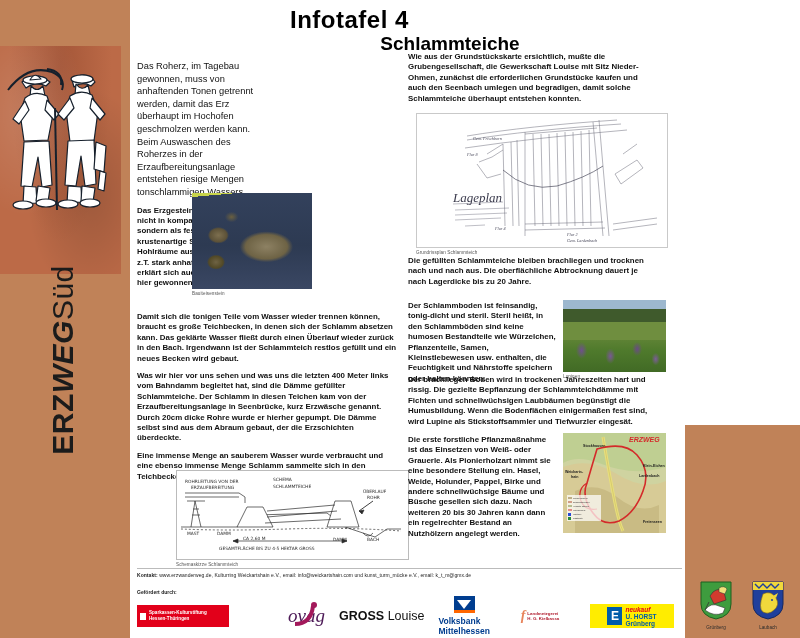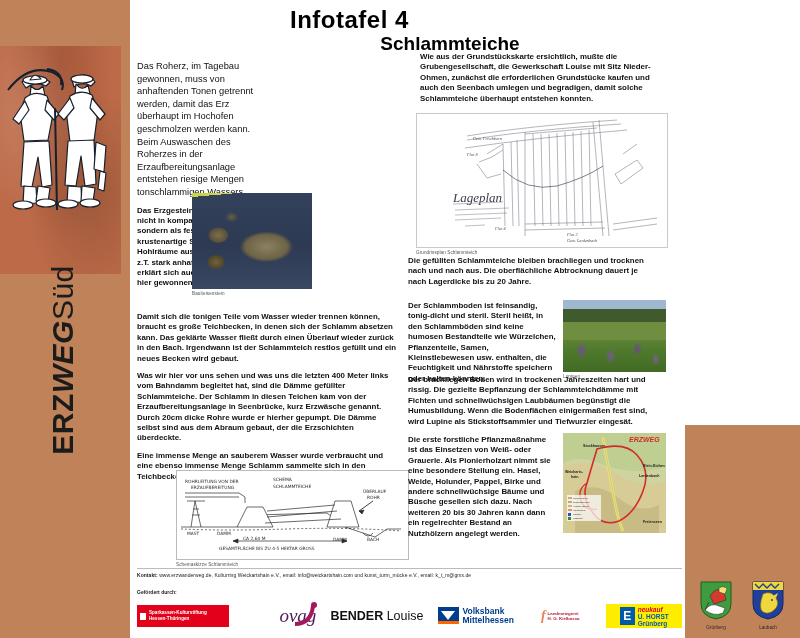--- a/index.html
+++ b/index.html
@@ -67,21 +67,21 @@
   }
 
   
   .col{position:absolute;color:#111;}
   .col p{margin:0 0 7px 0;}
   .p-lead{font-weight:normal;font-size:9.3px;line-height:12.6px;}
   .p-body{font-weight:bold;font-size:7.9px;line-height:10.4px;}
 
   .colA{left:137px;top:60px;width:124px;}
   .colA2{left:137px;top:312px;width:262px;}
-  .colB{left:420px;top:52px;width:250px;}
+  .colB{left:408px;top:52px;width:250px;}
   .colB2{left:408px;top:256px;width:250px;}
   .colB3{left:408px;top:301px;width:148px;}
   .colB4{left:408px;top:375px;width:250px;}
   .colB5{left:408px;top:435px;width:148px;}
 
   
   .fig{position:absolute;padding-left:8px;}
   .fig .cap{
     font-size:4.6px;color:#555;margin-top:1.5px;font-weight:normal;
     letter-spacing:.1px;
@@ -157,21 +157,21 @@
     font-size:4.6px;font-weight:bold;line-height:6px;
     padding:2px 3px;box-sizing:border-box;display:flex;align-items:center;gap:3px;
   }
   .spon-spk .sq{width:6px;height:7px;background:#fff;flex:none;}
   .spon-ovag{
     width:82px;height:28px;position:relative;color:#4d1a57;
     font-size:19px;font-style:italic;font-family:"Liberation Serif",serif;justify-content:flex-end;
   }
   .spon-bender{font-size:12.5px;color:#111;}
   .spon-bender b{font-weight:bold;}
-  .spon-vb{display:flex;align-items:flex-start;gap:4px;}
+  .spon-vb{display:flex;align-items:center;gap:4px;flex-direction:column;}
   .spon-vb .mark{
     width:21px;height:17px;background:#003d8f;position:relative;
     display:flex;align-items:center;justify-content:center;
   }
   .spon-vb .mark .v{
     width:0;height:0;border-left:7px solid transparent;border-right:7px solid transparent;
     border-top:9px solid #fff;
   }
   .spon-vb .mark .bar{position:absolute;left:0;bottom:0;width:21px;height:3px;background:#f60;}
   .spon-vb .txt{font-size:8.5px;font-weight:bold;color:#003d8f;line-height:9.5px;}
@@ -478,21 +478,21 @@
 
     <div class="spon spon-ovag">
       <span>ovag</span>
       <svg width="26" height="26" style="position:absolute;left:50px;top:0;">
         <path d="M2 22 Q18 22 20 4" stroke="#a3195b" stroke-width="4" fill="none"></path>
         <circle cx="21" cy="3" r="3" fill="#a3195b"></circle>
       </svg>
     </div>
 
     <div class="spon spon-bender">
-      <b>BENDER</b>&nbsp;<span>Louise</span>
+      <b>GROSS</b>&nbsp;<span>Louise</span>
     </div>
 
     <div class="spon spon-vb">
       <span class="mark">
         <span class="v"></span>
           <span class="bar"></span>
       </span>
       <span class="txt">
         <span>Volksbank</span><br>
         <span>Mittelhessen</span>

